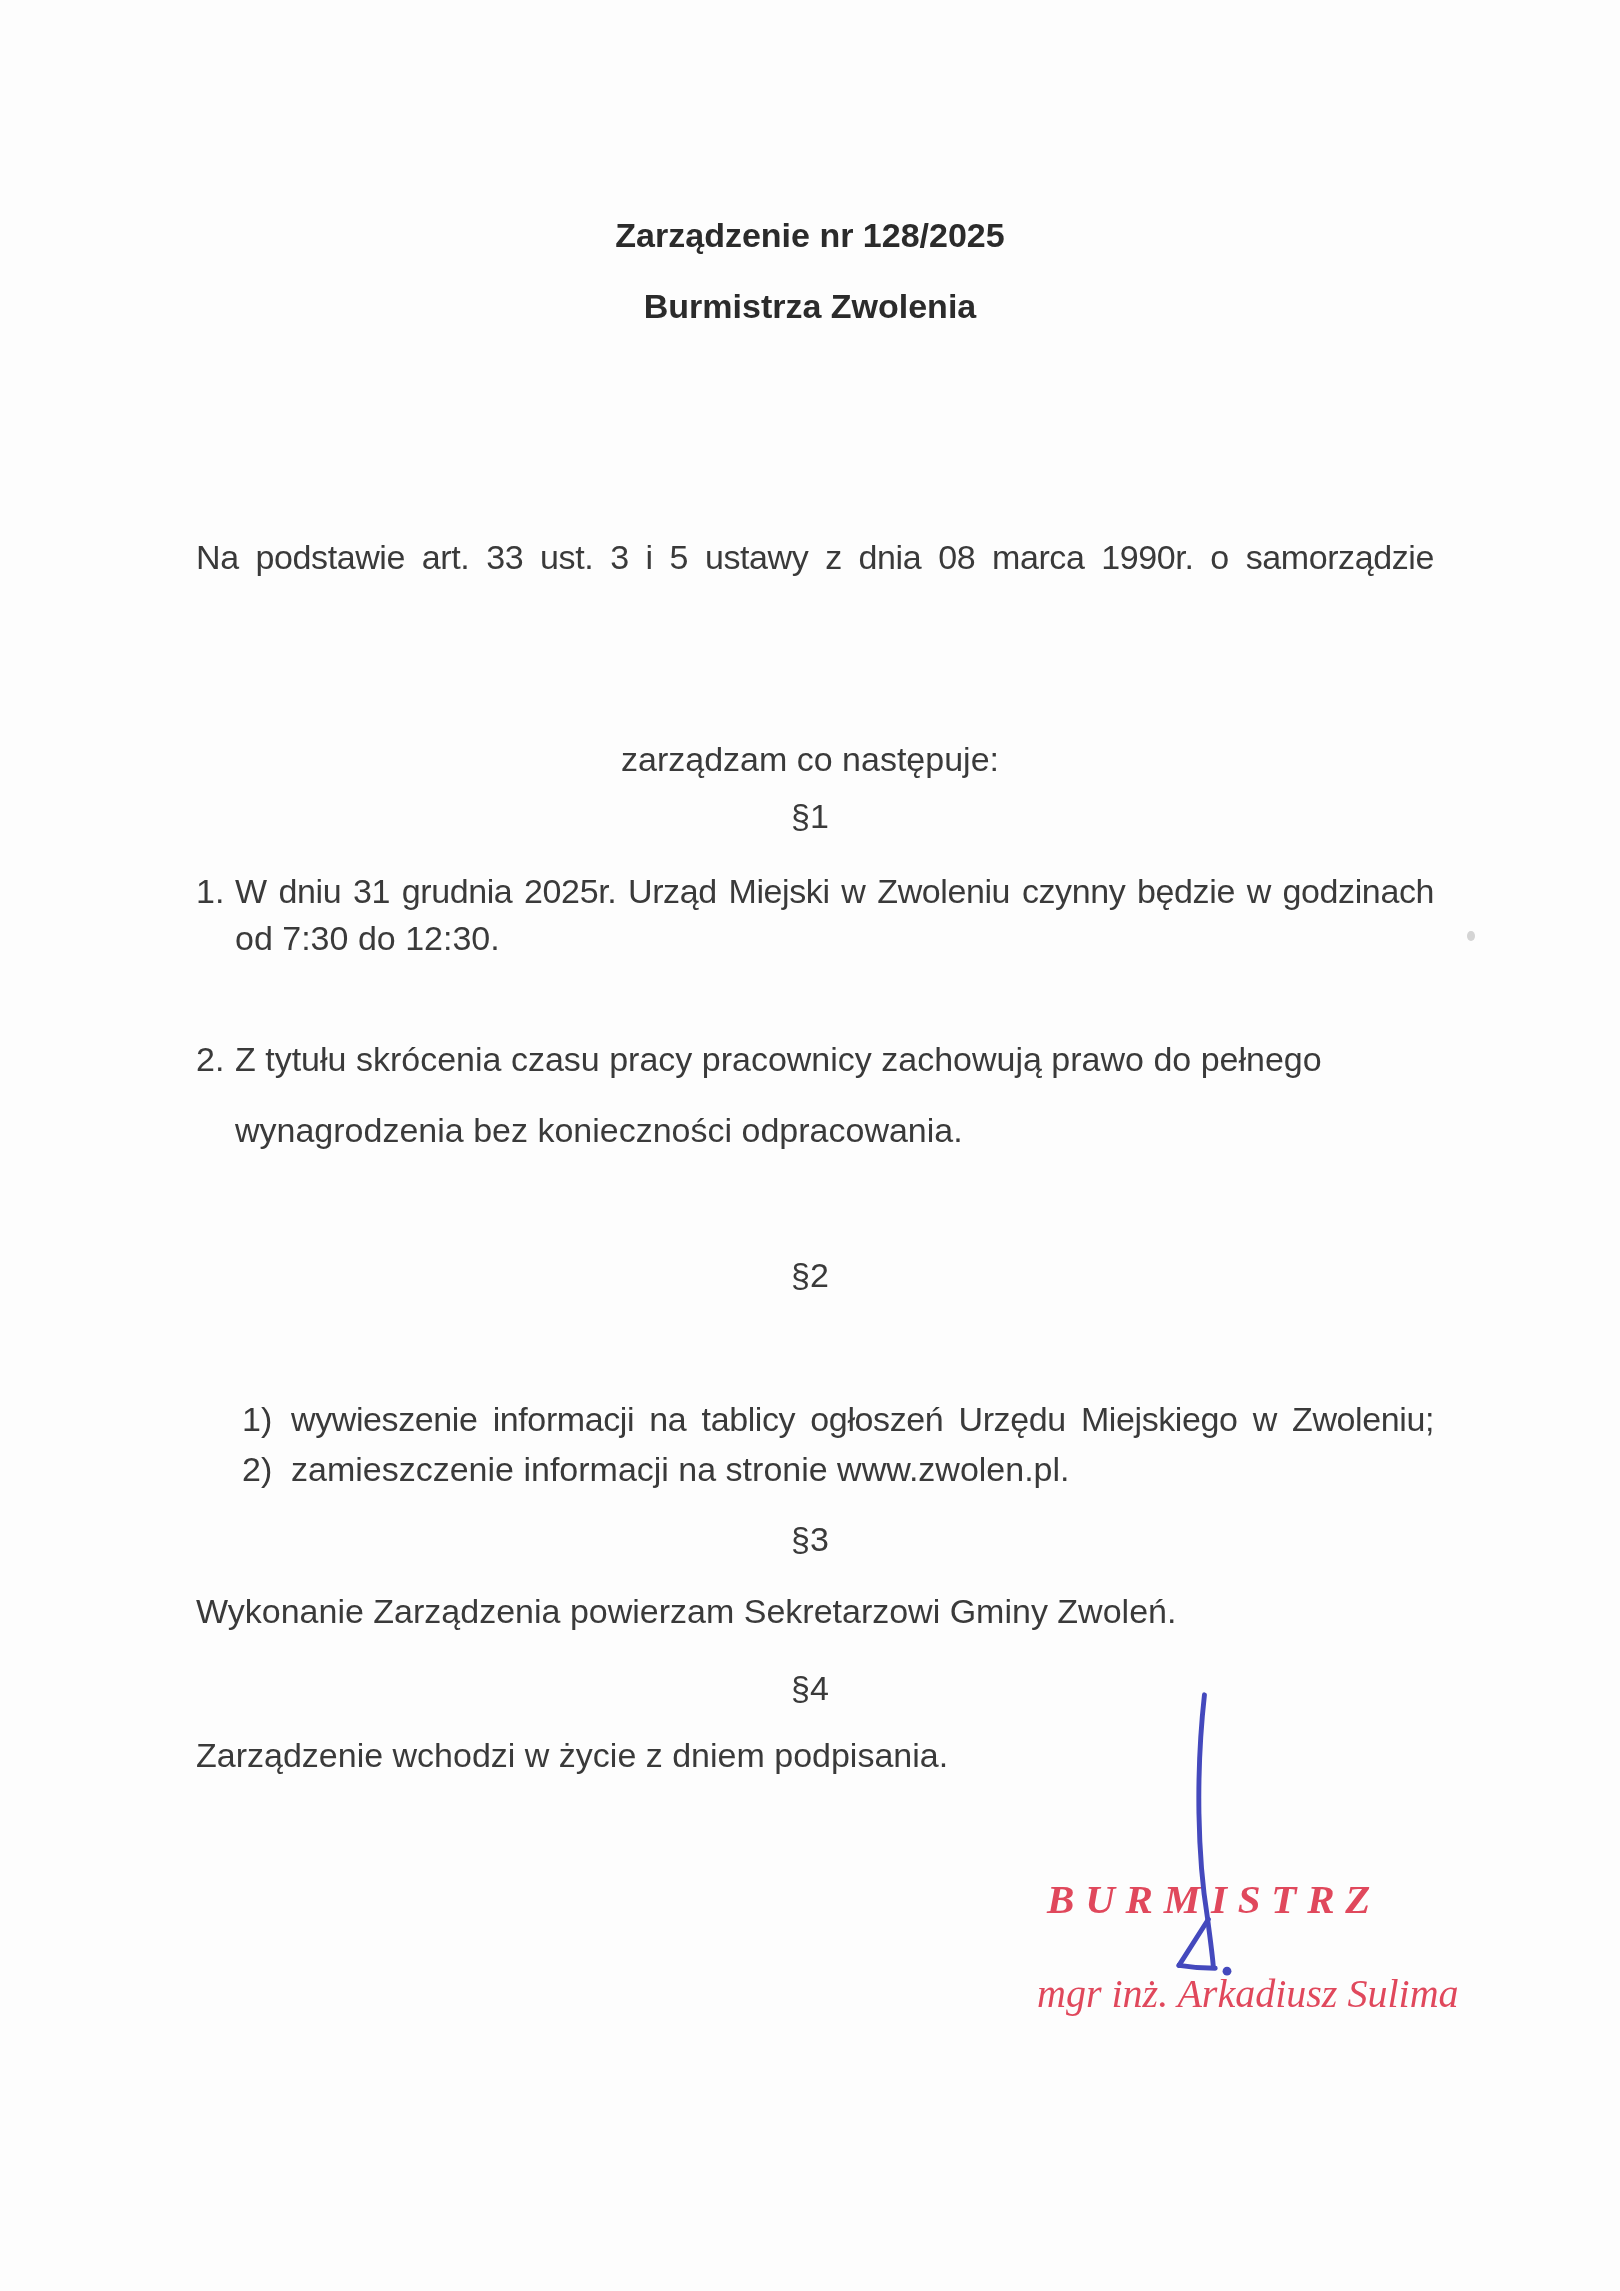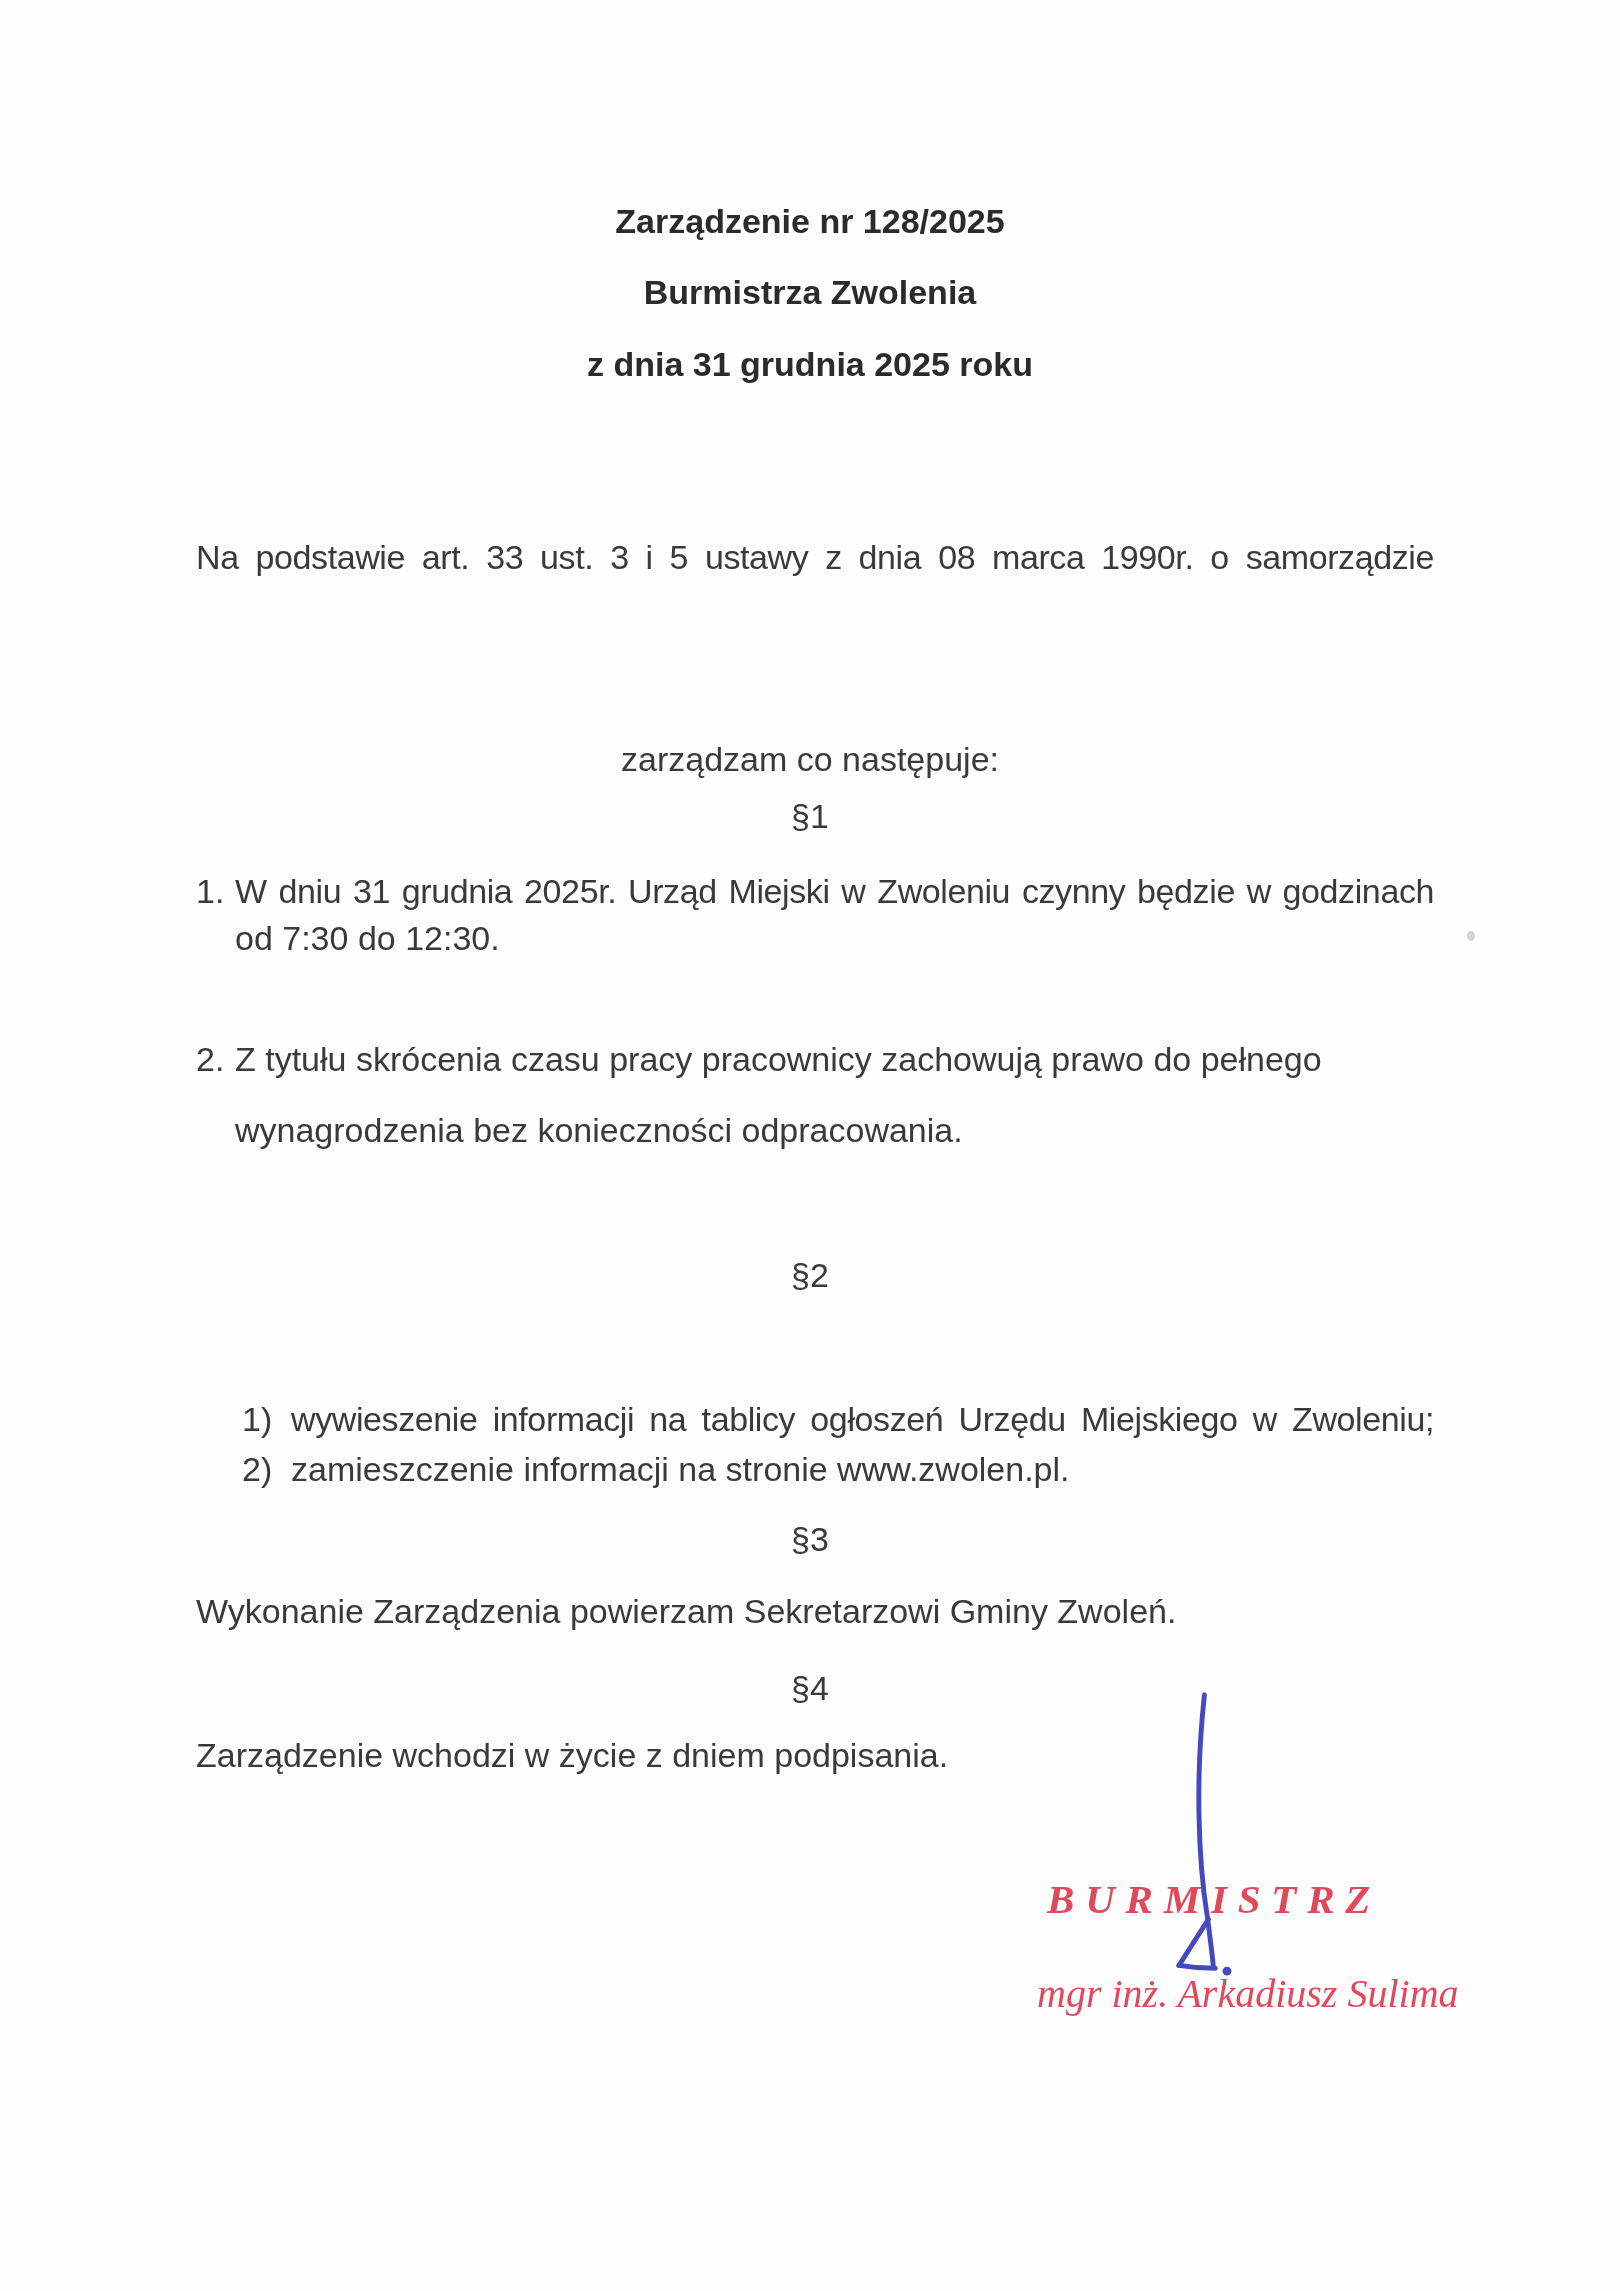--- a/index.html
+++ b/index.html
@@ -10,21 +10,21 @@
     font-family:"Liberation Sans", sans-serif;
     color:#3a3a3a;
     overflow:hidden;
   }
   .line{
     position:absolute;
     font-size:34px;
     line-height:1.15;
     white-space:nowrap;
   }
-  .b{font-weight:bold;color:#2b2b2b;}
+  .b{font-weight:bold;color:#2b2b2b;margin-top:14px;}
   .c{left:0;width:1620px;text-align:center;white-space:pre;}
   .j{
     white-space:normal;
     text-align:justify;
     text-align-last:justify;
     letter-spacing:-0.4px;
   }
   .stamp-title{
     position:absolute;
     font-family:"Liberation Serif", serif;
@@ -53,21 +53,20 @@
     background:#c9c9c9;opacity:.8;
   }
 </style>
 </head>
 <body>
 
 <div class="page">
 
   <div class="line c b" style="top:202px">Zarządzenie nr 128/2025</div>
   <div class="line c b" style="top:273px">Burmistrza Zwolenia</div>
-  <div class="line c b" style="top:345px">z dnia 31 grudnia 2025 roku</div>
 
   <div class="line j" style="left:196px;top:538px;width:1238px">Na podstawie art. 33 ust. 3 i 5 ustawy z dnia 08 marca 1990r. o samorządzie</div>
 
   <div class="line c" style="top:740px">zarządzam co następuje:</div>
 
   <div class="line c" style="top:797px">§1</div>
 
   <div class="line" style="left:196px;top:872px">1.</div>
   <div class="line j" style="left:235px;top:872px;width:1199px">W dniu 31 grudnia 2025r. Urząd Miejski w Zwoleniu czynny będzie w godzinach</div>
   <div class="line" style="left:235px;top:919px">od 7:30 do 12:30.</div>

